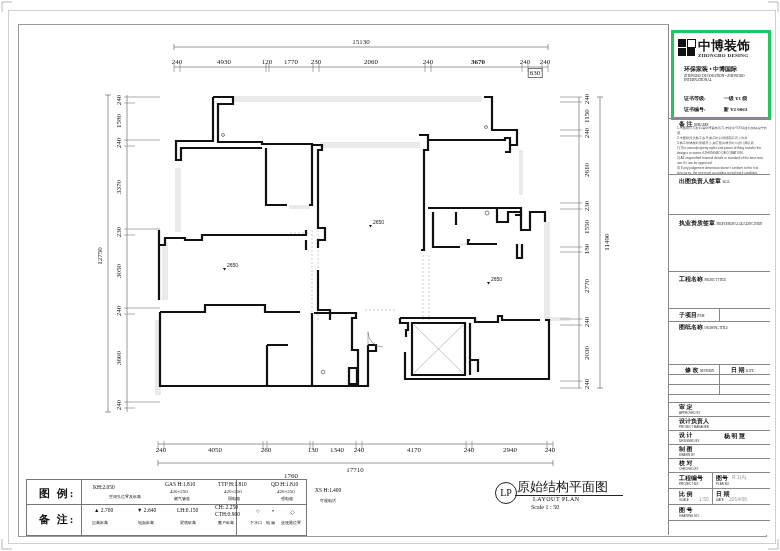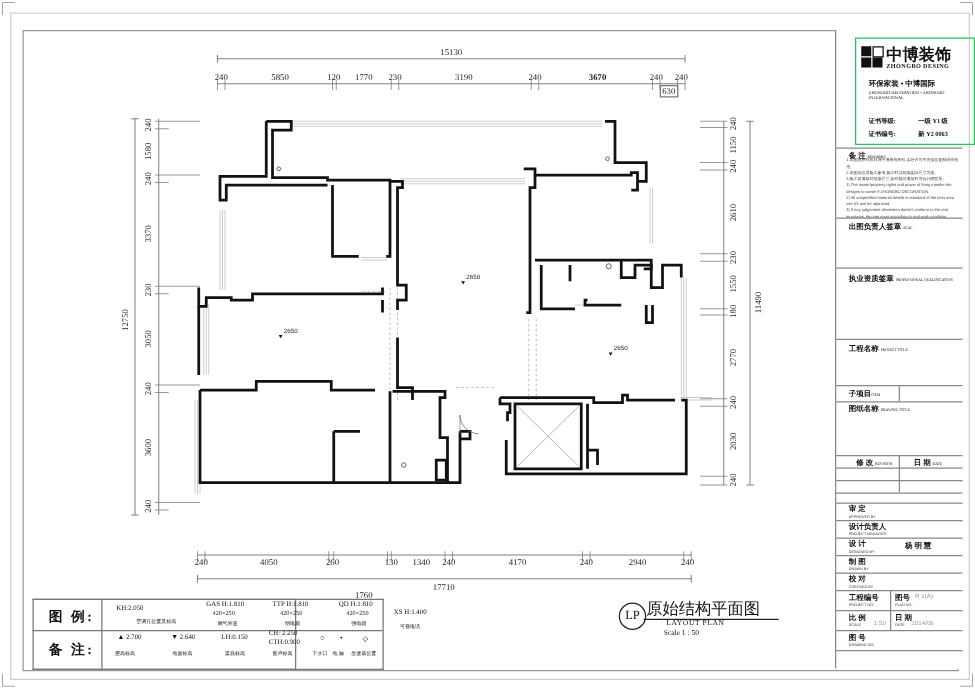--- a/index.html
+++ b/index.html
@@ -6,21 +6,21 @@
   body{width:780px;height:551px;position:relative;overflow:hidden;font-family:"Liberation Serif","DejaVu Serif",serif;color:#111;}
   .sheet-outer{position:absolute;left:8px;top:10px;width:766px;height:532px;border:1px solid #cfcfcf;}
   .sheet-inner{position:absolute;left:18px;top:24px;width:747px;height:511px;border:1px solid #9a9a9a;}
   .drawing{position:absolute;left:0;top:0;width:780px;height:551px;}
   .dim{position:absolute;font-size:7px;color:#222;white-space:nowrap;transform:translateX(-50%);font-family:"Liberation Serif",serif;}
   .dimv{position:absolute;font-size:7px;color:#222;white-space:nowrap;transform:translate(-50%,-50%) rotate(-90deg);font-family:"Liberation Serif",serif;}
   .elev{position:absolute;font-size:5px;color:#222;white-space:nowrap;font-family:"Liberation Sans",sans-serif;}
 
   
   .tb{position:absolute;left:668px;top:24px;width:103px;height:511px;border-left:1px solid #888;background:#fff;}
-  .tb-logo-box{position:absolute;left:15px;top:6px;width:94px;height:84px;border:1px solid #22c55e;}
+  .tb-logo-box{position:absolute;left:2px;top:6px;width:94px;height:84px;border:3px solid #22c55e;}
   .logo-sq{position:absolute;background:#111;}
   .logo-cn{position:absolute;left:24px;top:4px;font-size:13px;font-weight:bold;letter-spacing:0px;}
   .logo-en{position:absolute;left:24px;top:20px;font-size:5px;font-weight:bold;letter-spacing:.3px;}
   .logo-sub{position:absolute;left:10px;top:32px;font-size:6px;font-weight:bold;}
   .logo-sub2{position:absolute;left:10px;top:41px;font-size:3.5px;}
   .cert{position:absolute;left:10px;font-size:5px;font-weight:bold;}
   .cert span{margin-left:18px;}
   .tb-row{position:absolute;left:0;width:101px;border-top:1px solid #888;}
   .tb-label{position:absolute;left:10px;font-size:6px;font-weight:bold;}
   .tb-sublabel{position:absolute;left:10px;font-size:3px;color:#333;font-family:"Liberation Sans",sans-serif;}
@@ -211,25 +211,25 @@
 
   <g fill="#111">
     <path d="M223 268 l3 0 l-1.5 2.5 z"></path>
     <path d="M369 225 l3 0 l-1.5 2.5 z"></path>
     <path d="M487 282 l3 0 l-1.5 2.5 z"></path>
   </g>
 </svg>
 
 <div class="dim" style="left:361px;top:38px;">15130</div>
 <div class="dim" style="left:177px;top:58px;">240</div>
-<div class="dim" style="left:224px;top:58px;">5850</div>
+<div class="dim" style="left:224px;top:58px;">4930</div>
 <div class="dim" style="left:267px;top:58px;">120</div>
 <div class="dim" style="left:291px;top:58px;">1770</div>
 <div class="dim" style="left:316px;top:58px;">230</div>
-<div class="dim" style="left:371px;top:58px;">3190</div>
+<div class="dim" style="left:371px;top:58px;">2060</div>
 <div class="dim" style="left:428px;top:58px;">240</div>
 <div class="dim" style="left:478px;top:58px;font-weight:bold;">3670</div>
 <div class="dim" style="left:525px;top:58px;">240</div>
 <div class="dim" style="left:545px;top:58px;">240</div>
 <div class="dim" style="left:535px;top:68px;border:1px solid #777;padding:0 1px;">630</div>
 
 <div class="dim" style="left:161px;top:446px;">240</div>
 <div class="dim" style="left:215px;top:446px;">4050</div>
 <div class="dim" style="left:266px;top:446px;">260</div>
 <div class="dim" style="left:291px;top:472px;">1760</div>

